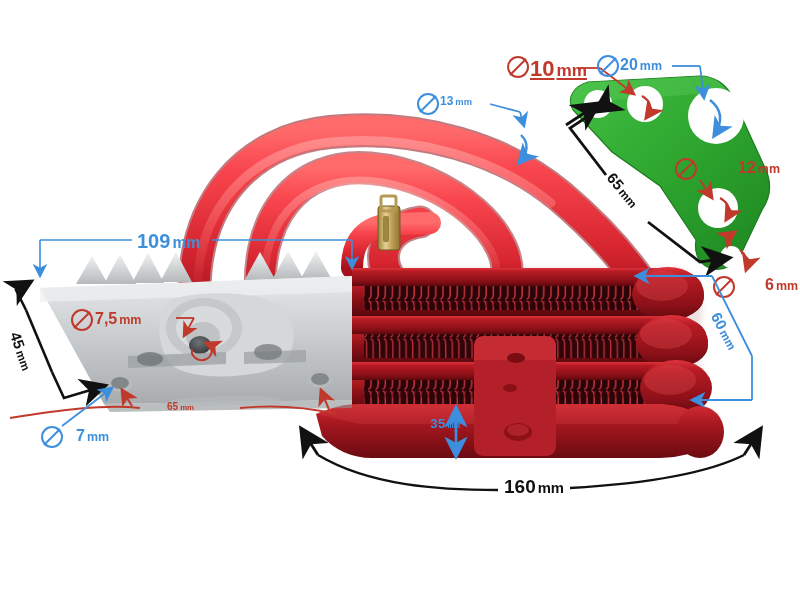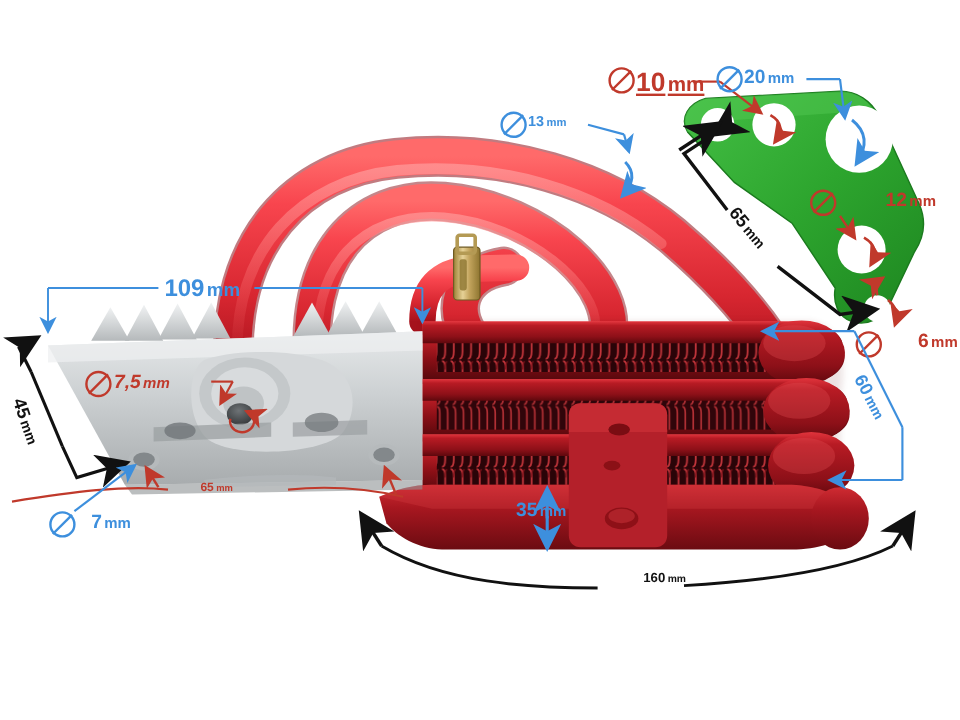--- a/index.html
+++ b/index.html
@@ -324,21 +324,21 @@
   </svg>
 
   <div class="dimlabel blue" style="left:137px;top:231px;font-size:20px;">
     <span>109</span><span class="unit">mm</span>
   </div>
 
   <div class="dimlabel black" style="left:22px;top:330px;font-size:15px;transform:rotate(71deg);transform-origin:left top;">
     <span>45</span><span class="unit">mm</span>
   </div>
 
-  <div class="dimlabel red" style="left:95px;top:311px;font-size:16px;font-style:italic;">
+  <div class="dimlabel red" style="left:95px;top:311px;font-size:16px;">
     <span>7,5</span><span class="unit">mm</span>
   </div>
 
   <div class="dimlabel red" style="left:167px;top:402px;font-size:10px;">
     <span>65</span><span class="unit">mm</span>
   </div>
 
   <div class="dimlabel blue" style="left:76px;top:428px;font-size:16px;">
     <span>7</span><span class="unit">mm</span>
   </div>
@@ -364,21 +364,21 @@
   </div>
 
   <div class="dimlabel black" style="left:616px;top:170px;font-size:15px;transform:rotate(50deg);transform-origin:left top;">
     <span>65</span><span class="unit">mm</span>
   </div>
 
   <div class="dimlabel blue" style="left:722px;top:310px;font-size:15px;transform:rotate(62deg);transform-origin:left top;">
     <span>60</span><span class="unit">mm</span>
   </div>
 
-  <div class="dimlabel blue" style="left:430px;top:418px;font-size:16px;">
+  <div class="dimlabel blue" style="left:430px;top:418px;font-size:13px;font-family:Liberation Mono, monospace;">
     <span>35</span><span class="unit">mm</span>
   </div>
 
-  <div class="dimlabel black" style="left:504px;top:477px;font-size:11px;margin-left:32px;">
+  <div class="dimlabel black" style="left:504px;top:477px;font-size:19px;">
     <span>160</span><span class="unit">mm</span>
   </div>
 
 </div>
 
 </body></html>

